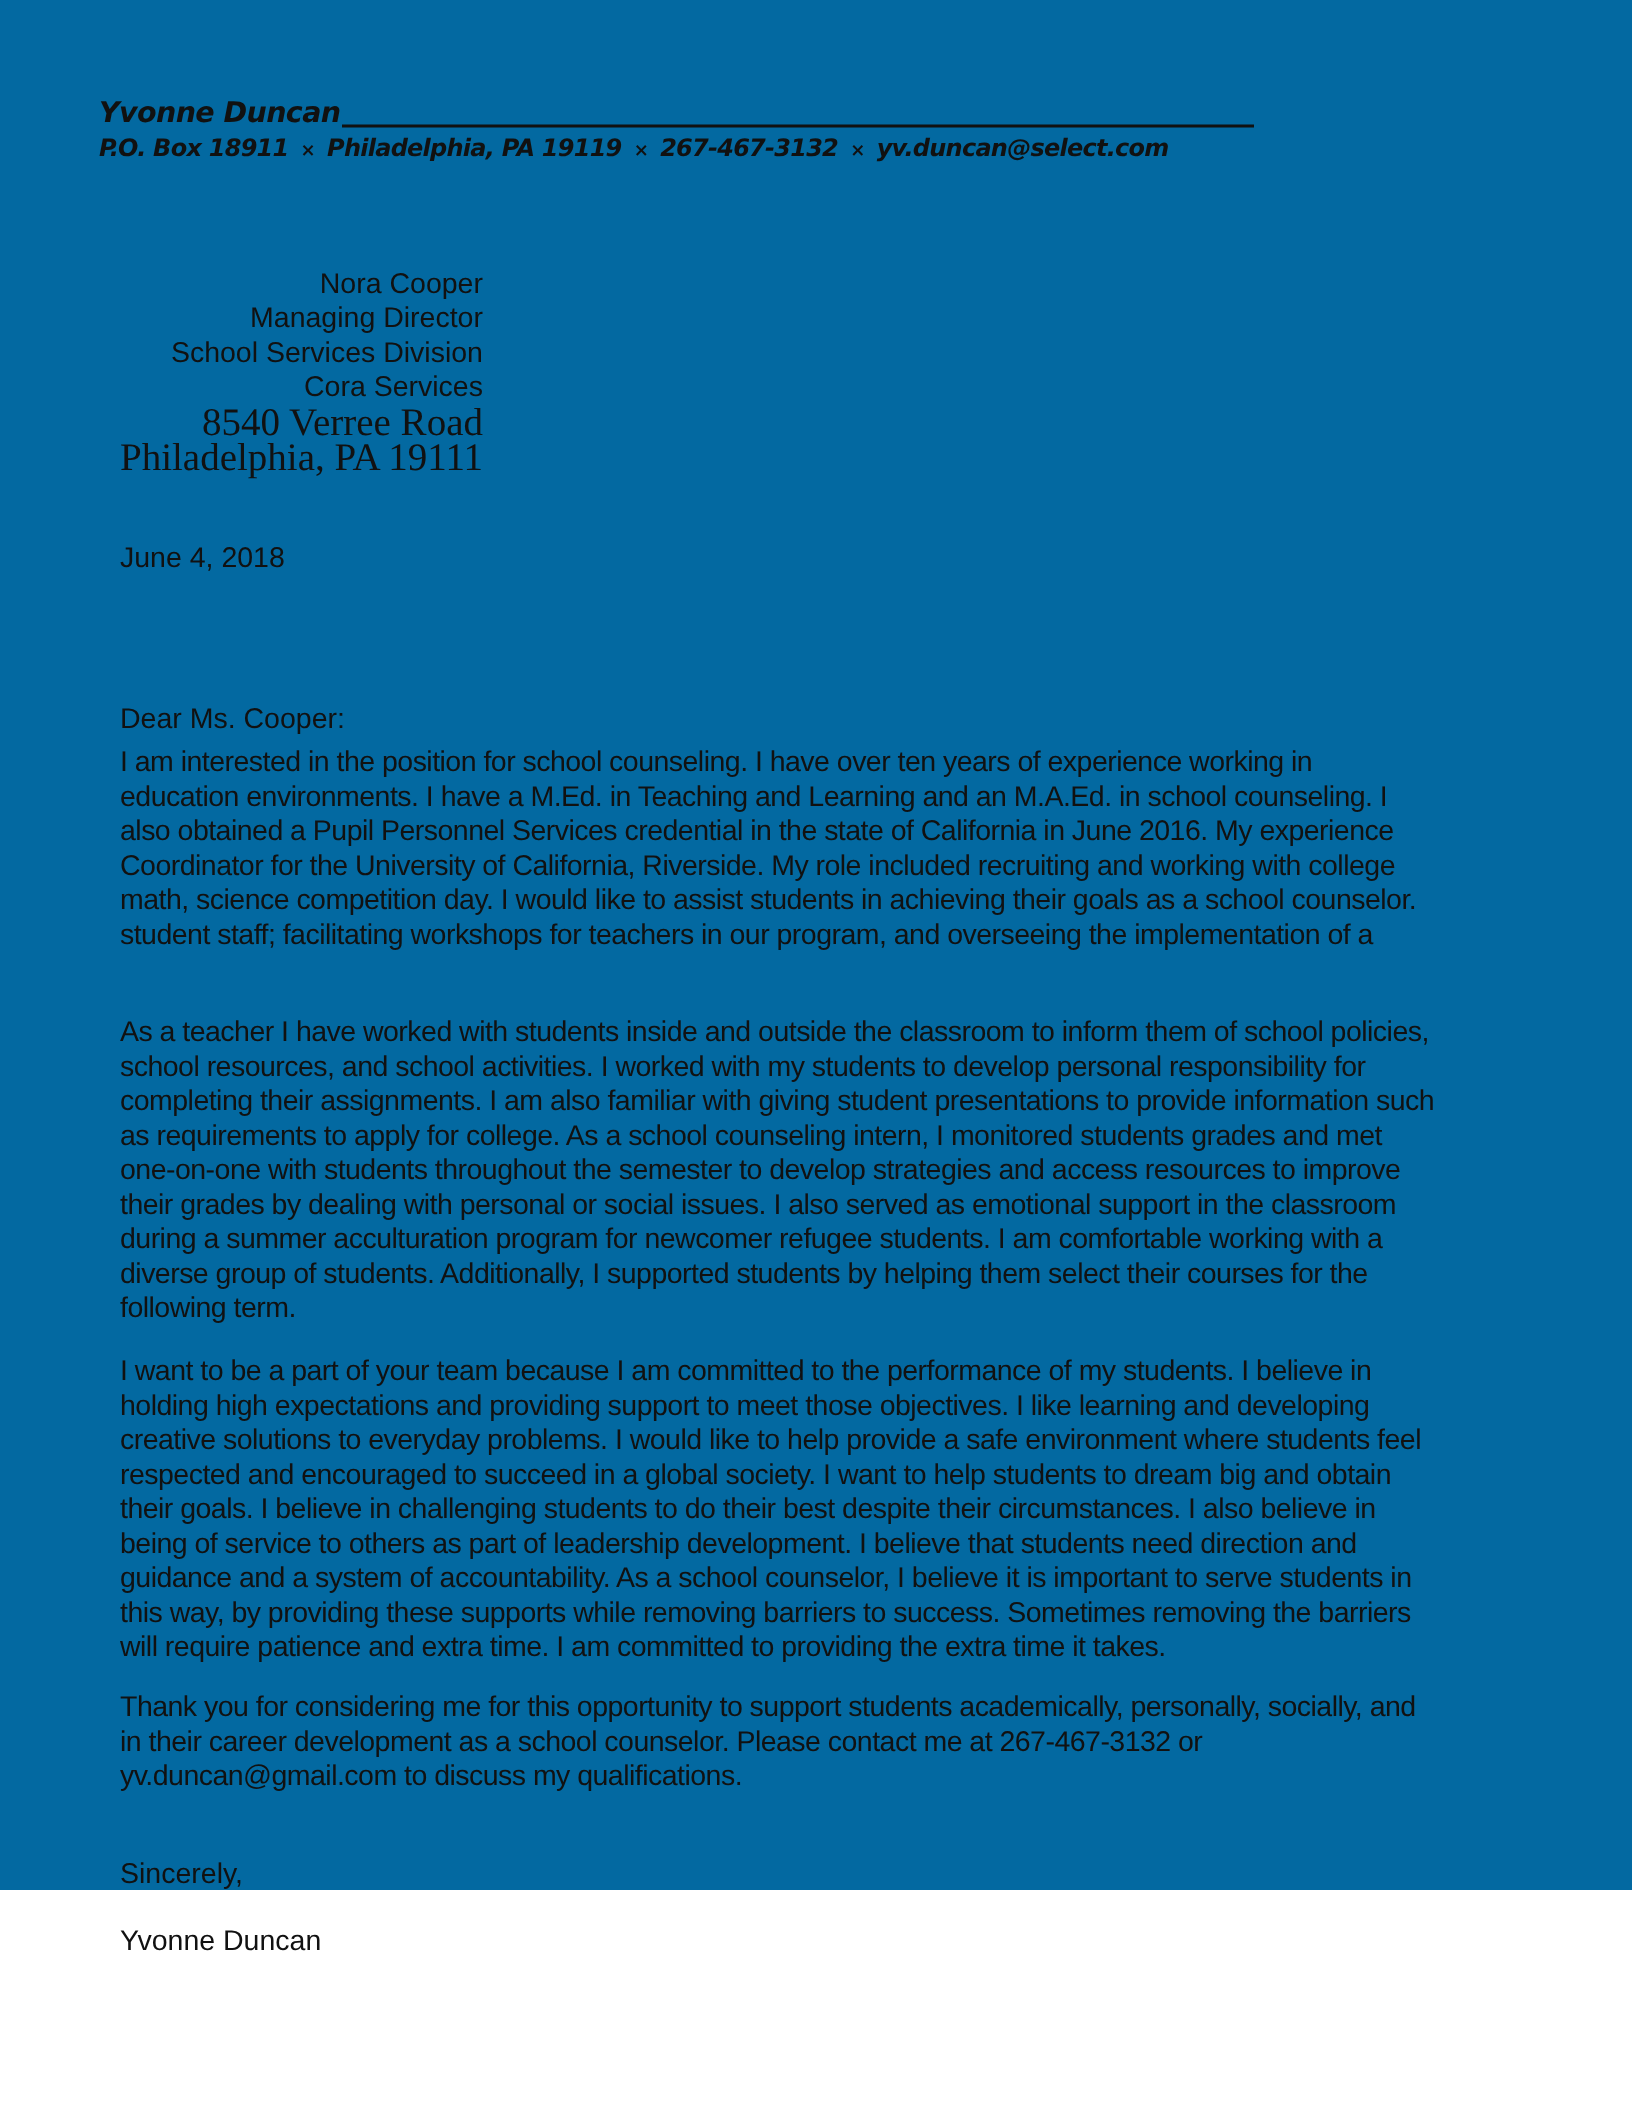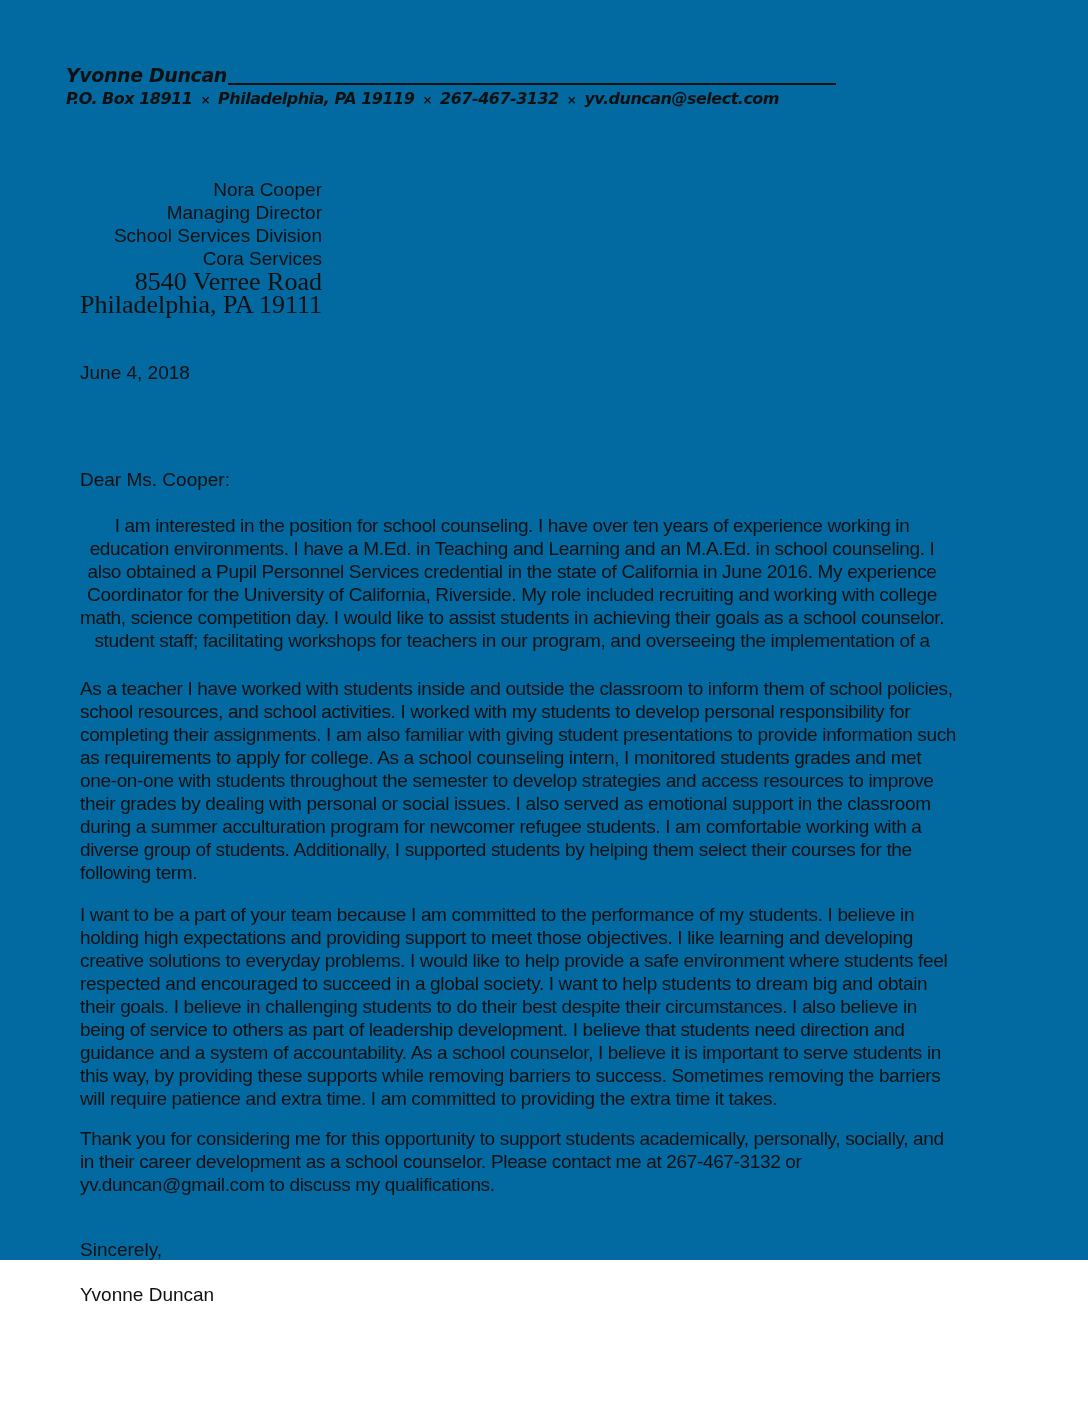--- a/index.html
+++ b/index.html
@@ -10,21 +10,21 @@
   .hdr-rule { position: absolute; left: 162px; right: 0; top: 19px; border-bottom: 2px solid #111; }
   .hdr-contact { position: absolute; left: 66px; top: 89px; font-family: "DejaVu Sans", sans-serif; font-style: italic; font-weight: bold; font-size: 16px; letter-spacing: -0.5px; white-space: nowrap; color: #111; }
   .sep { font-style: normal; font-size: 12px; margin: 0 3px; }
   .sans { font-family: "Liberation Sans", sans-serif; font-size: 19px; }
   .serif { font-family: "Liberation Serif", serif; font-size: 26px; }
   .addr { position: absolute; left: 80px; top: 178px; line-height: 23px; text-align: right; }
   .line { display: block; white-space: nowrap; }
   .date { position: absolute; left: 80px; top: 362px; }
   .salutation { position: absolute; left: 80px; top: 450px; margin-top: 19px; }
   .para { position: absolute; left: 80px; line-height: 23px; letter-spacing: -0.35px; }
-  .p1 { top: 514px; text-align: center; }
+  .p1 { top: 497px; }
   .p2 { top: 677px; }
   .p3 { top: 903px; }
   .p4 { top: 1127px; }
   .closing { position: absolute; left: 80px; top: 1239px; }
   .signature { position: absolute; left: 80px; top: 1284px; }
 </style>
 </head>
 <body>
 
 <div class="page">

